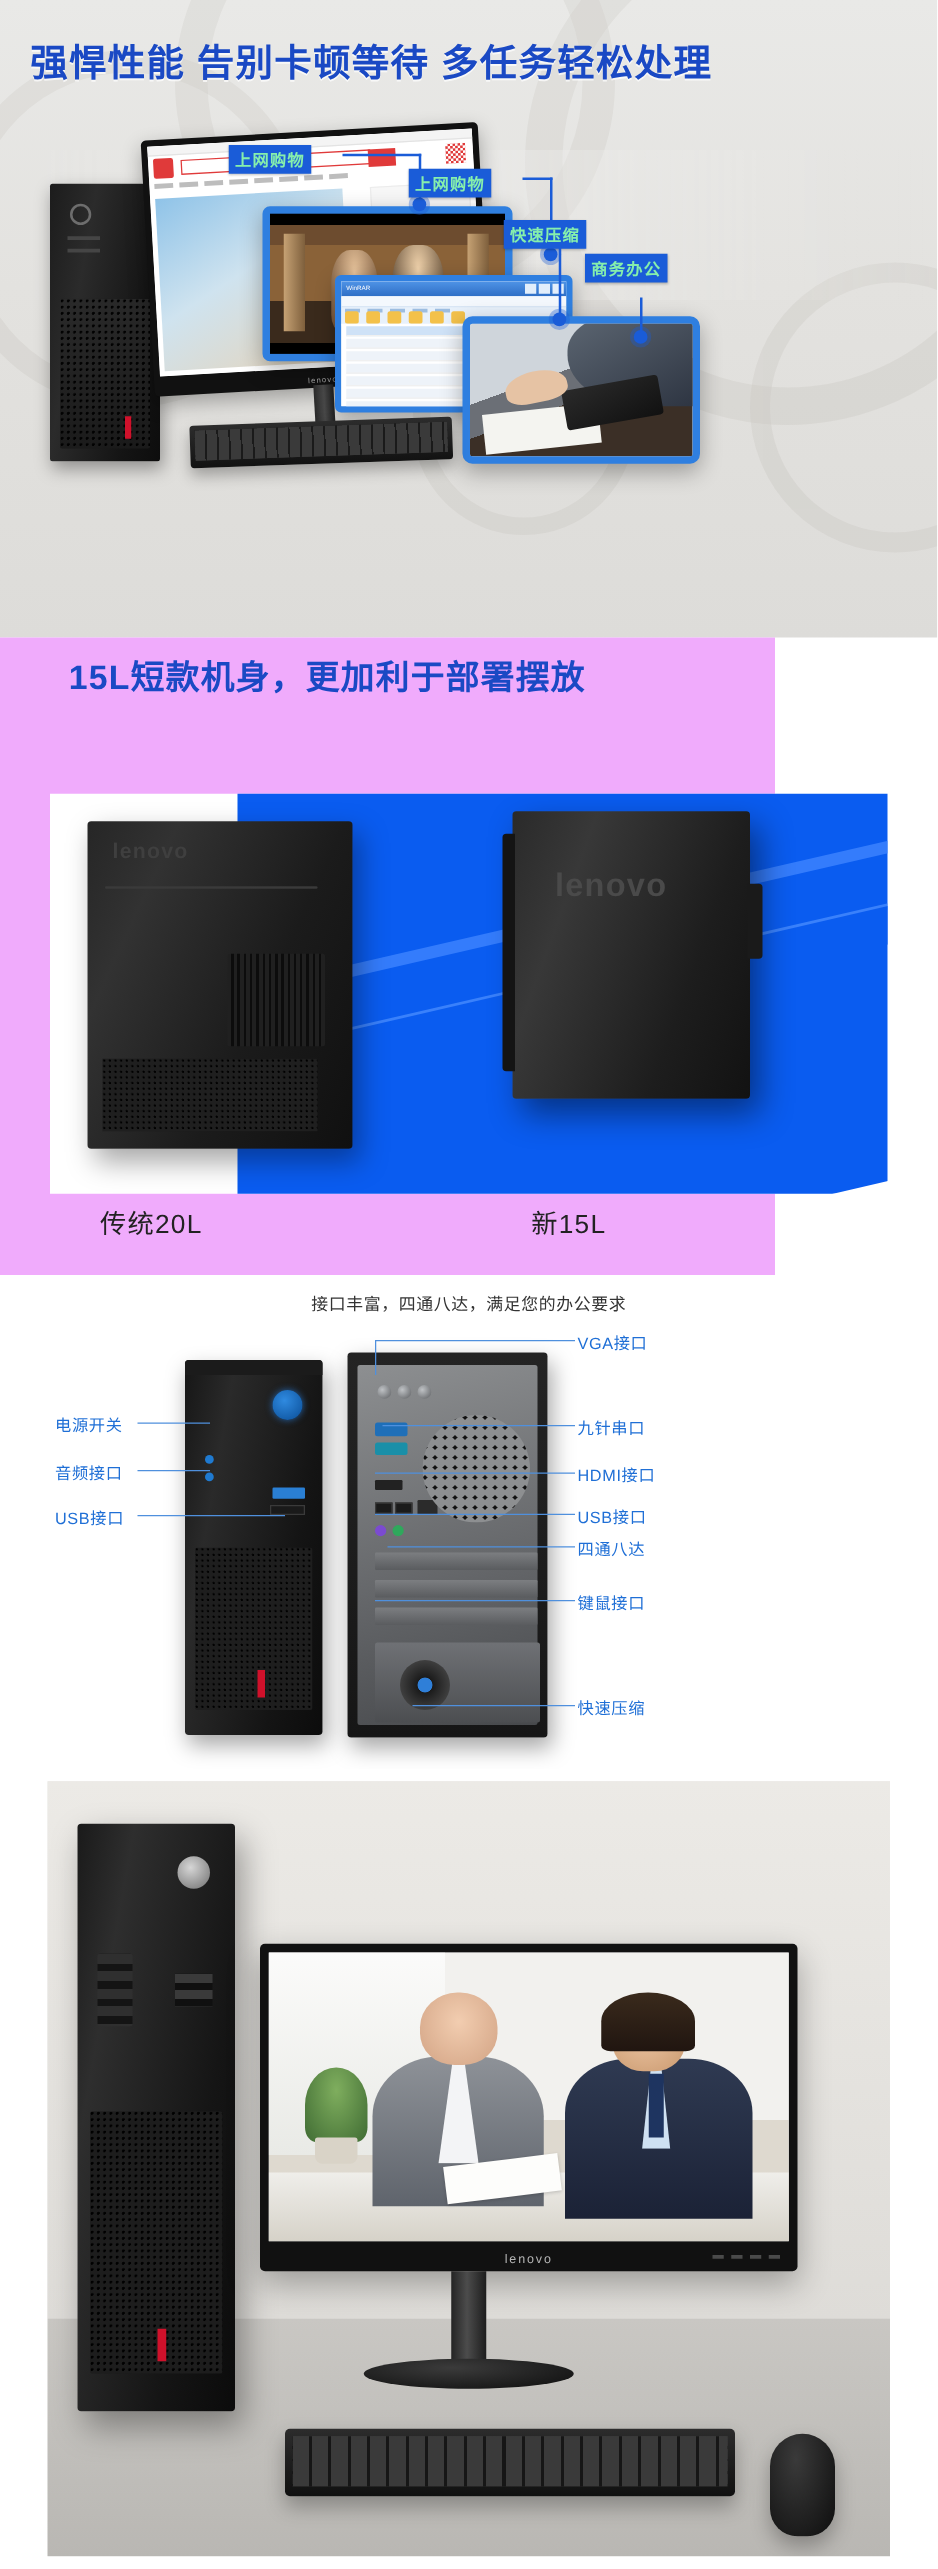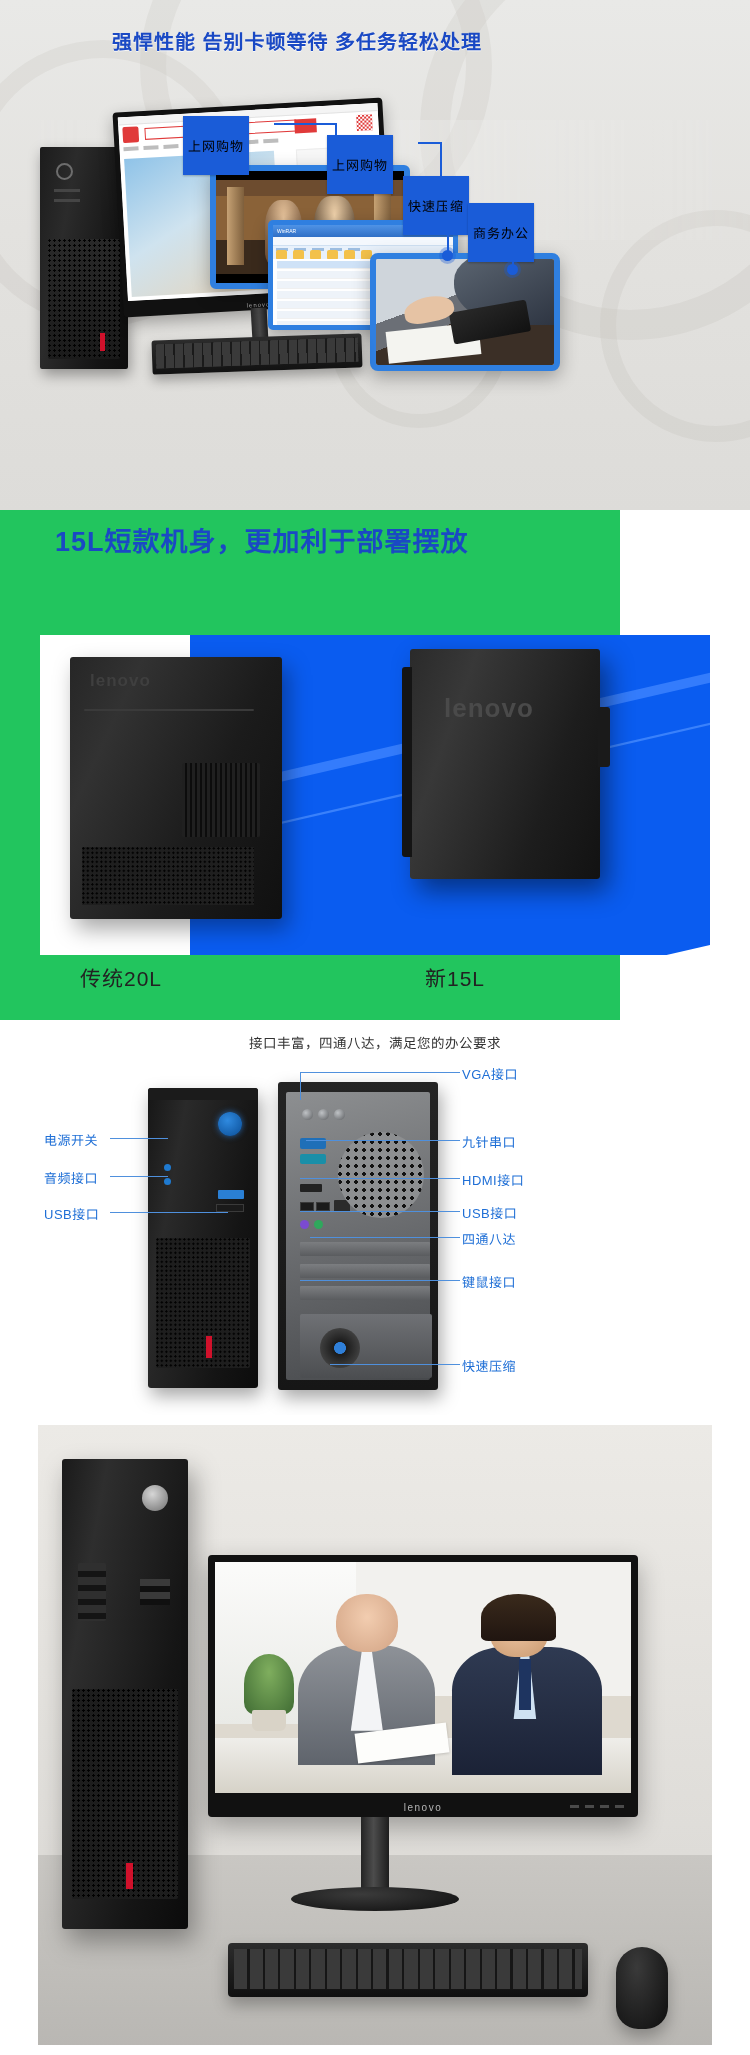--- a/index.html
+++ b/index.html
@@ -24,21 +24,21 @@
   .sec1 .wm .g3{width:360px;height:360px;left:420px;top:-80px;border-width:30px;}
   .sec1 .wm .g4{width:200px;height:200px;left:600px;top:210px;border-width:16px;}
   .sec1 .wm .g5{width:150px;height:150px;left:330px;top:250px;border-width:14px;}
   .sec1 .wm .band{position:absolute;left:0;right:0;height:120px;top:120px;
         background:linear-gradient(90deg,rgba(255,255,255,0) 0%,rgba(255,255,255,.45) 50%,rgba(255,255,255,0) 100%);}
 
   .disclaimer{position:absolute;top:10px;left:0;width:750px;text-align:center;
         font-size:9px;font-weight:bold;color:#cc0000;letter-spacing:.2px;
         text-decoration:underline;}
   .sec1-title{position:absolute;top:26px;left:0;width:594px;text-align:center;
-        font-size:20px;font-weight:bold;color:#1a49c4;letter-spacing:1px;
+        font-size:30px;font-weight:bold;color:#1a49c4;letter-spacing:1px;
         text-shadow:0 1px 0 rgba(255,255,255,.7);}
   .sec1-sub{position:absolute;top:70px;left:0;width:750px;text-align:center;
         font-size:14px;color:#2b2b2b;letter-spacing:.5px;}
 
   
   .stage{position:absolute;left:40px;top:105px;width:670px;height:290px;}
 
   
   .tower{position:absolute;left:0px;top:42px;width:88px;height:222px;
         background:linear-gradient(100deg,#1c1c1c 0%,#2b2b2b 30%,#141414 75%,#0d0d0d 100%);
@@ -129,29 +129,29 @@
   
   .keyboard{position:absolute;left:112px;top:232px;width:210px;height:34px;
         background:linear-gradient(180deg,#2c2c2c,#121212);border-radius:3px;
         transform:rotate(-2deg);box-shadow:0 6px 12px rgba(0,0,0,.3);overflow:hidden;}
   .keyboard .keys{position:absolute;left:4px;right:4px;top:4px;bottom:6px;
         background:
           repeating-linear-gradient(90deg,#3a3a3a 0 8px,#1a1a1a 8px 9.5px),
           repeating-linear-gradient(180deg,#3a3a3a 0 5.5px,#141414 5.5px 7px);}
 
   
-  .co{position:absolute;background:#1a5cd8;color:#000000;font-size:13px;font-weight:normal;
-      padding:20px 5px;white-space:nowrap;letter-spacing:1px;
+  .co{position:absolute;background:#1a5cd8;color:#86efac;font-size:13px;font-weight:bold;
+      padding:2px 5px;white-space:nowrap;letter-spacing:1px;
       box-shadow:0 1px 2px rgba(0,0,0,.25);}
   .co-line{position:absolute;background:#1a5cd8;}
   .co-dot{position:absolute;width:11px;height:11px;border-radius:50%;
       background:#1a5cd8;box-shadow:0 0 0 3px rgba(26,92,216,.35);}
 
   
-  .sec2{position:relative;width:620px;height:510px;background:#22c55e;}
+  .sec2{position:relative;width:620px;height:510px;background:#f0abfc;}
   .sec2-title{position:absolute;left:55px;top:10px;font-size:27px;font-weight:bold;
       color:#1a49c4;letter-spacing:1px;}
   .sec2-lines{position:absolute;left:58px;top:52px;font-size:13.5px;color:#3b3b3b;line-height:22px;}
   .sec2-stage{position:absolute;left:40px;top:125px;width:670px;height:320px;overflow:hidden;
       background:#fff;}
   .bluebg{position:absolute;right:0;top:0;width:520px;height:320px;overflow:hidden;}
   .bluebg .b1{position:absolute;left:-160px;top:-60px;width:760px;height:250px;background:#0a5cf0;
       transform:skewY(-13deg);}
   .bluebg .b2{position:absolute;left:-120px;top:150px;width:760px;height:220px;background:#0a5cf0;
       transform:skewY(-13deg);}

